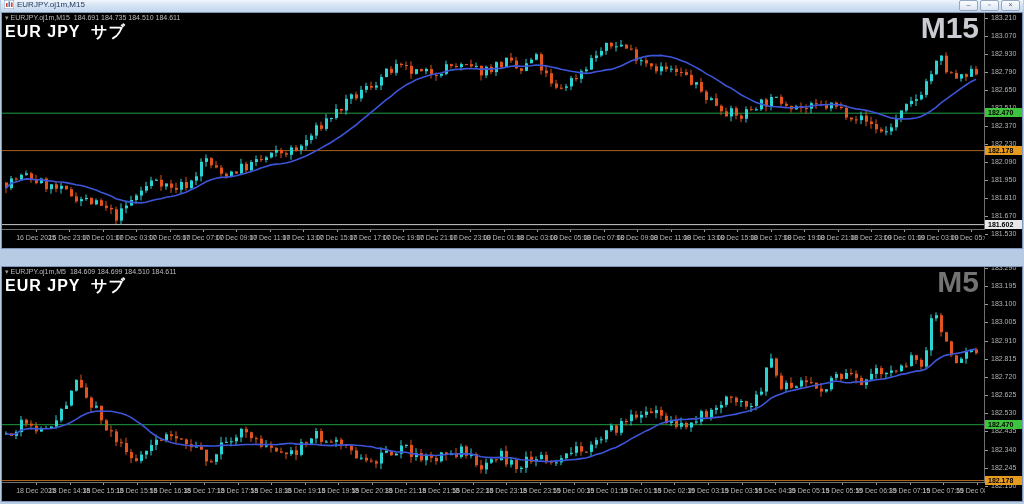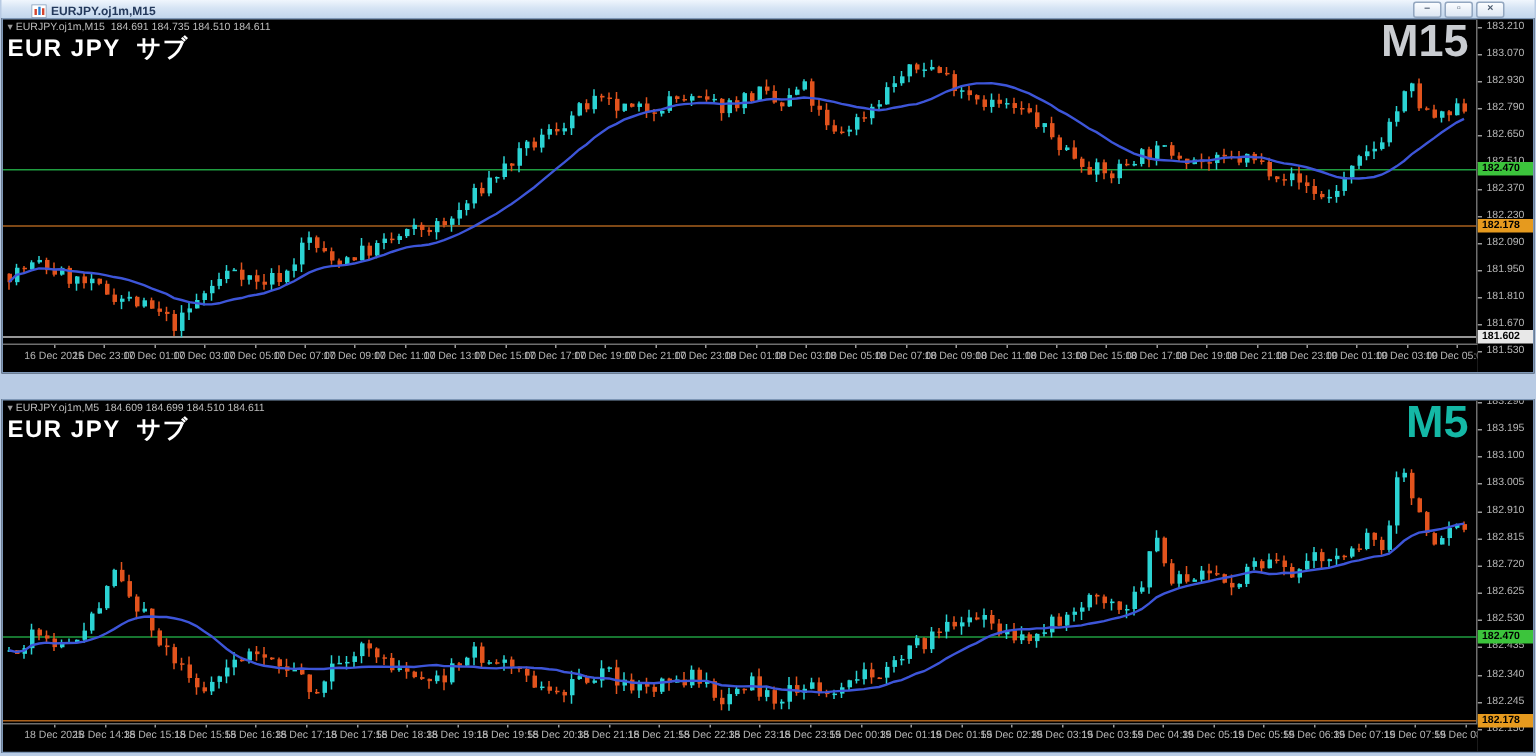--- a/index.html
+++ b/index.html
@@ -1,22 +1,22 @@
 <!DOCTYPE html>
 <html><head>
 <meta charset="utf-8">
 <style>
   html,body{margin:0;padding:0}
   body{width:1024px;height:504px;background:#b8cbe4;font-family:"Liberation Sans",sans-serif;overflow:hidden;position:relative}
   .window{position:absolute;left:1px;width:1022px}
   #win0{top:0;height:250px}
   #win1{top:252px;height:251px}
-  .titlebar{position:absolute;left:0;right:0;top:0;display:flex;align-items:flex-end;padding:0 20px;
+  .titlebar{position:absolute;left:0;right:0;top:0;display:flex;align-items:flex-start;padding:0 3px;
     background:linear-gradient(#f0f6fd,#d6e4f4 45%,#c2d6ec);border-bottom:1px solid #a4b9d2;
-    color:#24395b;font-size:8px;font-weight:bold}
+    color:#24395b;font-size:8px;font-weight:normal}
   #win0 .titlebar{height:12px}
   #win1 .titlebar{height:14px}
   .ticon{display:inline-block;margin-right:3px;line-height:0}
   .winbtns{margin-left:auto;display:flex;gap:2px}
   .wbtn{width:17px;height:9px;border:1px solid #93a7c0;border-radius:2px;
     background:linear-gradient(#fbfdff,#dce6f2);font-size:7px;line-height:8px;text-align:center;color:#47576b}
   #win1 .wbtn.close{background:linear-gradient(#f0a08e,#d4452e);color:#fff;border-color:#9c2f1f}
   .chartwrap{position:absolute;left:0;right:0;bottom:1px;background:#000;border:1px solid #7e97b6}
   #win0 .chartwrap{top:12px}
   #win1 .chartwrap{top:14px}
@@ -943,21 +943,21 @@
           <line x1="964" y1="80.7" x2="964" y2="96.8" stroke="#2bd3d3" stroke-width="1"></line>
           <rect x="963" y="85.0" width="3" height="6.7" fill="#2bd3d3"></rect>
           <line x1="969" y1="82.0" x2="969" y2="85.8" stroke="#2bd3d3" stroke-width="1"></line>
           <rect x="968" y="82.4" width="3" height="2.5" fill="#2bd3d3"></rect>
           <line x1="974" y1="80.7" x2="974" y2="87.8" stroke="#e2531d" stroke-width="1"></line>
           <rect x="973" y="82.4" width="3" height="3.8" fill="#e2531d"></rect>
           <path d="M4,166.5L9,167.7L14,166.8L19,163.3L24,162.0L29,161.4L34,161.9L39,161.8L44,161.7L49,161.5L54,160.8L59,159.2L64,157.6L69,155.2L74,152.4L79,149.3L84,146.7L89,145.1L94,144.2L99,144.0L104,144.3L109,144.3L114,145.2L119,146.2L124,147.9L129,150.4L134,153.9L139,157.1L144,161.2L149,165.5L154,169.0L159,171.8L164,173.6L169,175.6L174,176.8L179,177.5L184,178.3L189,178.6L194,178.9L199,178.7L204,178.9L209,179.0L214,179.0L219,178.4L224,178.2L229,178.3L234,178.1L239,177.7L244,177.5L249,177.5L254,177.4L259,177.6L264,177.5L269,177.5L274,177.7L279,177.1L284,176.6L289,176.3L294,177.1L299,177.1L304,177.3L309,177.4L314,177.5L319,178.2L324,178.4L329,178.6L334,178.1L339,178.1L344,177.9L349,177.9L354,178.3L359,178.5L364,179.2L369,179.6L374,181.0L379,181.6L384,182.5L389,184.1L394,184.8L399,185.1L404,185.3L409,186.5L414,187.1L419,188.0L424,188.3L429,188.3L434,188.5L439,188.0L444,187.5L449,186.8L454,187.1L459,186.8L464,186.9L469,186.9L474,188.2L479,189.8L484,190.2L489,190.6L494,190.6L499,190.4L504,190.8L509,190.7L514,191.9L519,192.7L524,193.0L529,193.3L534,194.1L539,194.1L544,194.6L549,194.4L554,193.9L559,193.6L564,193.3L569,192.8L574,192.4L579,191.6L584,191.0L589,189.4L594,187.5L599,186.4L604,184.3L609,182.0L614,180.5L619,177.8L624,175.1L629,171.9L634,169.2L639,166.6L644,163.9L649,161.7L654,158.9L659,156.5L664,155.0L669,153.7L674,152.9L679,152.4L684,152.5L689,151.9L694,151.9L699,151.2L704,151.4L709,150.9L714,150.4L719,149.9L724,148.8L729,148.0L734,147.1L739,145.7L744,144.7L749,143.3L754,141.5L759,139.1L764,135.4L769,131.2L774,128.8L779,126.9L784,125.1L789,123.8L794,122.6L799,121.5L804,120.5L809,119.2L814,118.3L819,117.3L824,116.2L829,115.1L834,114.0L839,114.7L844,115.7L849,115.6L854,114.8L859,115.0L864,114.4L869,113.6L874,112.8L879,112.2L884,111.6L889,110.3L894,109.0L899,107.4L904,106.6L909,105.3L914,104.1L919,103.6L924,102.1L929,98.1L934,93.5L939,90.3L944,88.1L949,87.3L954,86.5L959,85.6L964,84.4L969,82.9L974,82.1" fill="none" stroke="#3d55d8" stroke-width="1.6"></path>
         </svg>
       <div class="info"><span class="caret">▾</span><span>EURJPY.oj1m,M5  184.609 184.699 184.510 184.611</span></div>
       <div class="watermark">EUR JPY  サブ</div>
-      <div class="tflabel" style="color: #14b8a6; text-align: center;">M5</div>
+      <div class="tflabel" style="color: #737373; text-align: center;">M5</div>
     </div>
     <div class="paxis" id="paxis1">
         <div class="ptick" style="top:1.0px"></div>
         <div class="plabel" style="top:-3.0px">183.290</div>
         <div class="ptick" style="top:19.1px"></div>
         <div class="plabel" style="top:15.1px">183.195</div>
         <div class="ptick" style="top:37.3px"></div>
         <div class="plabel" style="top:33.3px">183.100</div>
         <div class="ptick" style="top:55.4px"></div>
         <div class="plabel" style="top:51.4px">183.005</div>

